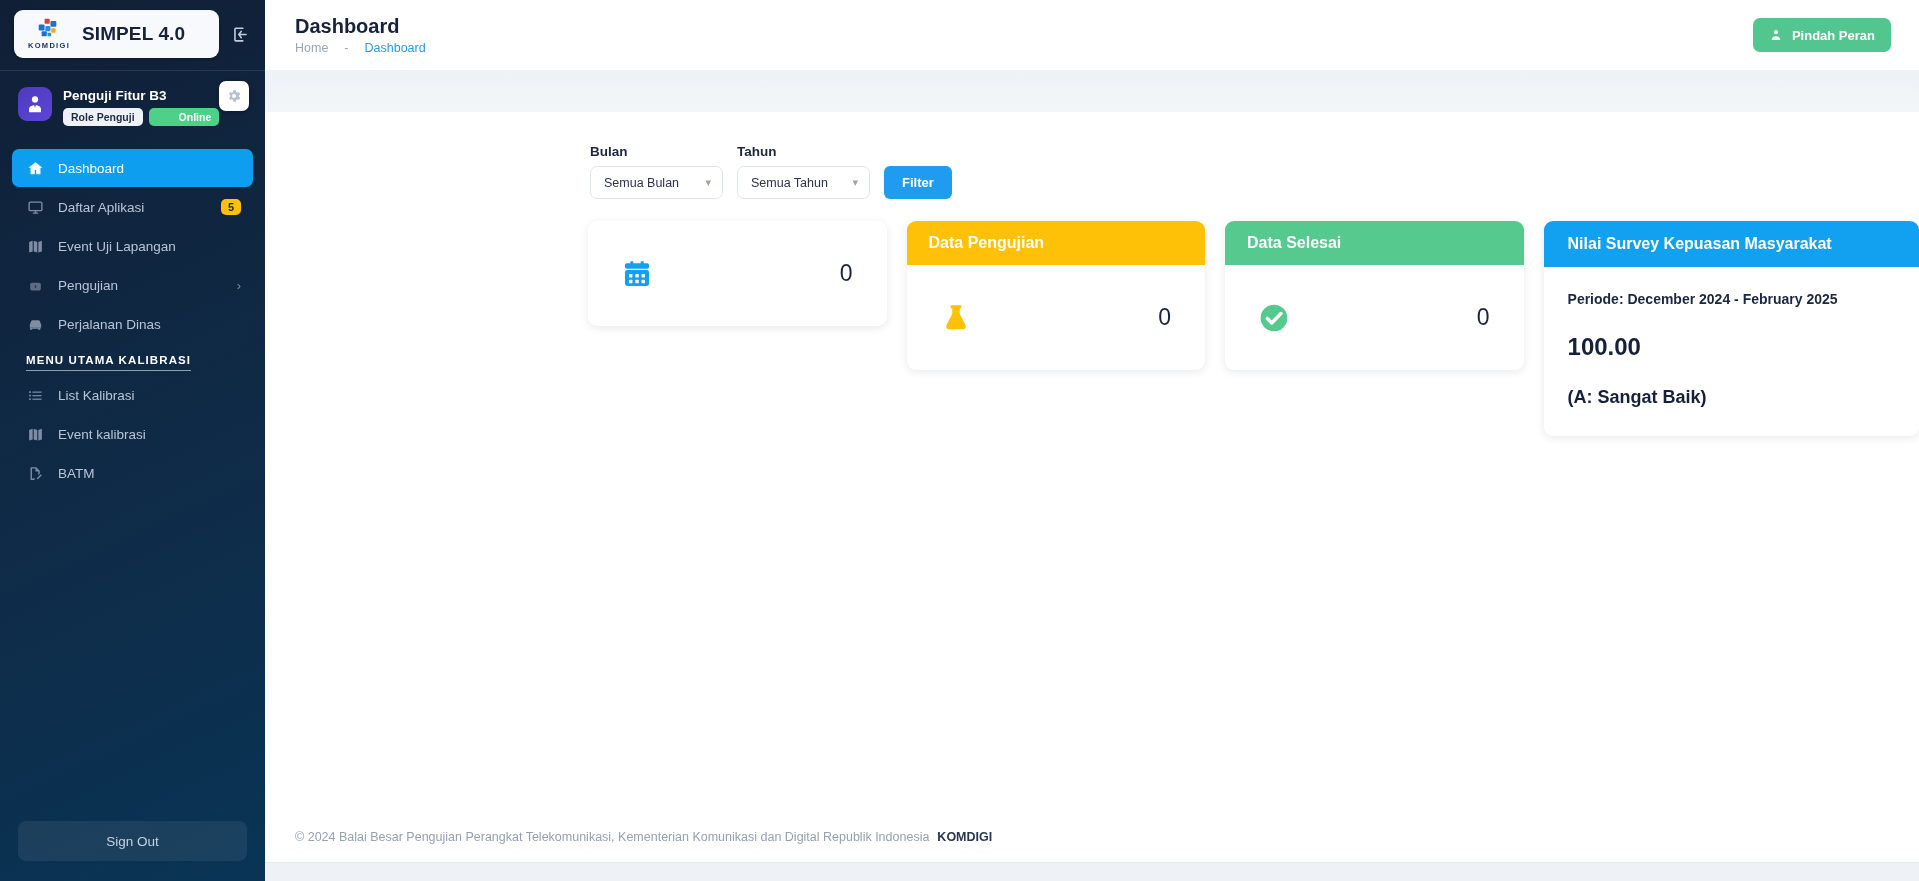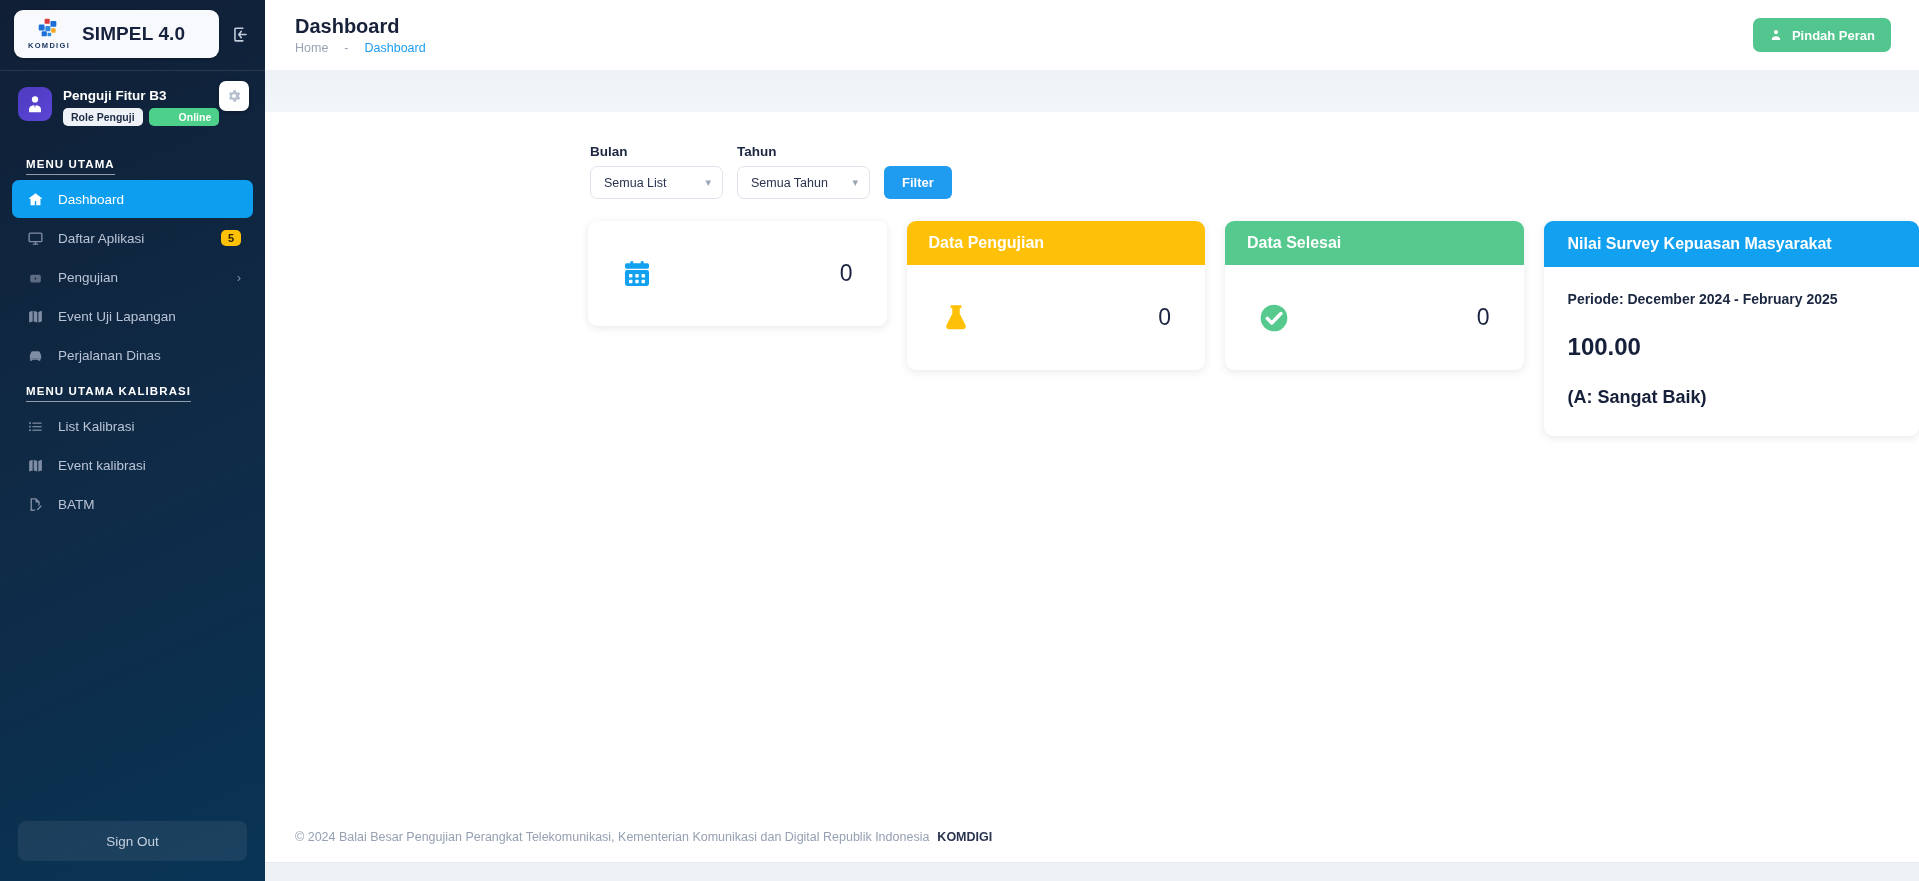--- a/index.html
+++ b/index.html
@@ -242,23 +242,20 @@
       </div>
       <div class="gear-btn">
         <svg viewBox="0 0 24 24" fill="#b6bfcd">
           <path d="M19.4 13a7.8 7.8 0 0 0 0-2l2-1.5-2-3.4-2.4 1a7.6 7.6 0 0 0-1.7-1l-.4-2.6h-4l-.3 2.6c-.6.2-1.2.6-1.8 1l-2.4-1-2 3.4L6.5 11a7.8 7.8 0 0 0 0 2l-2 1.5 2 3.4 2.4-1c.6.4 1.2.8 1.8 1l.3 2.6h4l.4-2.6c.6-.2 1.2-.6 1.7-1l2.4 1 2-3.4zM12 15a3 3 0 1 1 0-6 3 3 0 0 1 0 6z"></path>
         </svg>
       </div>
     </div>
 
     <nav class="nav-scroll">
 
-      <div class="nav-head-wrap">
-        <div class="nav-head">MENU UTAMA</div>
-      </div>
       <div class="nav-item active">
         <span class="ic">
           <svg viewBox="0 0 24 24" fill="#ffffff">
               <path d="M12 3 2 11h3v9h6v-6h2v6h6v-9h3z"></path>
             </svg>
         </span>
         <span class="nav-label">Dashboard</span>
       </div>
       <div class="nav-item">
         <span class="ic">
@@ -266,37 +263,37 @@
               <rect x="3" y="4.5" width="18" height="12" rx="1.5"></rect>
               <path d="M9 20h6" stroke-linecap="round"></path>
               <path d="M12 16.5V20"></path>
             </svg>
         </span>
         <span class="nav-label">Daftar Aplikasi</span>
         <span class="nav-badge">5</span>
       </div>
       <div class="nav-item">
         <span class="ic">
-          <svg viewBox="0 0 24 24" fill="#5d6b83">
-              <rect x="4.5" y="8" width="15" height="11" rx="2.4"></rect>
-              <path d="M11 12h2v3h-2z" fill="#1a2c44"></path>
-            </svg>
-        </span>
-        <span class="nav-label">Pengujian</span>
-        <span class="nav-chevron">›</span>
-      </div>
-      <div class="nav-item">
-        <span class="ic">
           <svg viewBox="0 0 24 24" fill="#7f8da4">
               <path d="M3 5.5 8 4v15l-5 1.5z"></path>
               <path d="M9.5 4 14.5 5.5v15L9.5 19z"></path>
               <path d="M16 5.5 21 4v15l-5 1.5z"></path>
             </svg>
         </span>
         <span class="nav-label">Event Uji Lapangan</span>
+      </div>
+      <div class="nav-item">
+        <span class="ic">
+          <svg viewBox="0 0 24 24" fill="#5d6b83">
+              <rect x="4.5" y="8" width="15" height="11" rx="2.4"></rect>
+              <path d="M11 12h2v3h-2z" fill="#1a2c44"></path>
+            </svg>
+        </span>
+        <span class="nav-label">Pengujian</span>
+        <span class="nav-chevron">›</span>
       </div>
       <div class="nav-item">
         <span class="ic">
           <svg viewBox="0 0 24 24" fill="#7f8da4">
               <path d="M5 16.5h14v2a1 1 0 0 1-1 1h-1.5a1 1 0 0 1-1-1v-.6h-8v.6a1 1 0 0 1-1 1H5a1 1 0 0 1-1-1z"></path>
               <path d="M4.2 11.5 6 7.2A2 2 0 0 1 7.9 6h8.2a2 2 0 0 1 1.9 1.2l1.8 4.3a2 2 0 0 1 .2.9v4.1H4v-4.1c0-.3 0-.6.2-.9z"></path>
             </svg>
         </span>
         <span class="nav-label">Perjalanan Dinas</span>
       </div>
@@ -365,21 +362,21 @@
     </header>
 
     <div class="subbar"></div>
 
     <div class="content">
 
       <div class="filters">
         <div class="field">
           <label class="field-label">Bulan</label>
           <div class="select-box">
-            <span>Semua List</span>
+            <span>Semua Bulan</span>
             <span class="chev">▾</span>
           </div>
         </div>
         <div class="field">
           <label class="field-label">Tahun</label>
           <div class="select-box">
             <span>Semua Tahun</span>
             <span class="chev">▾</span>
           </div>
         </div>

